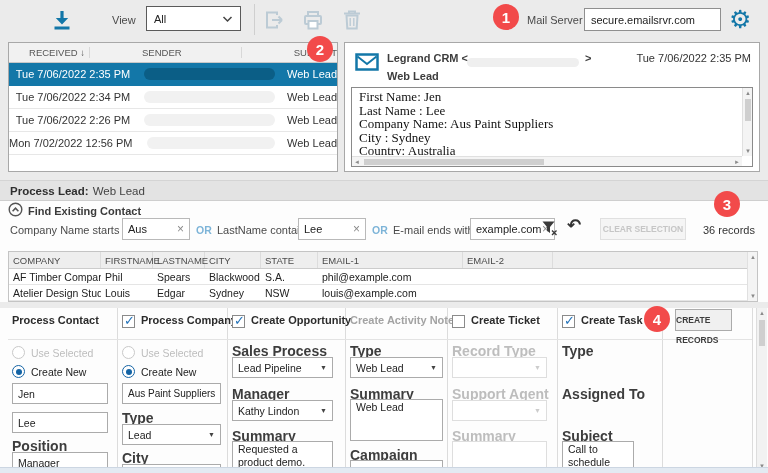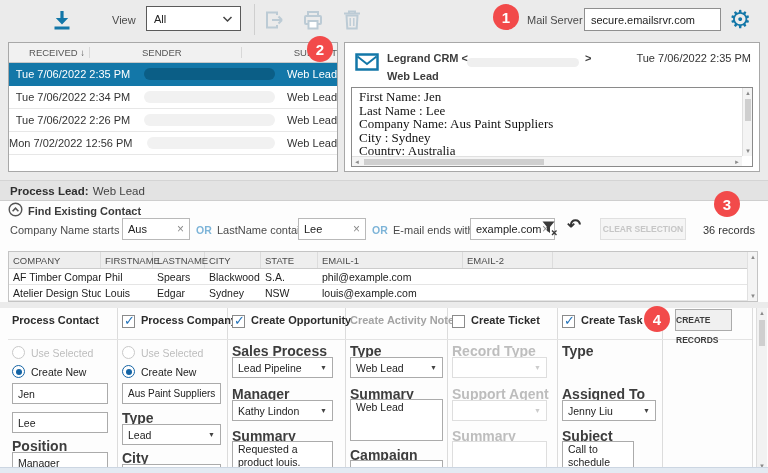--- a/index.html
+++ b/index.html
@@ -394,21 +394,21 @@
   <div class="dd" style="left:232px;top:357px;width:101px;">
     <span>Lead Pipeline</span>
       <span class="arr">▼</span>
   </div>
   <span class="plabel" style="left:232px;top:386px;">Manager</span>
   <div class="dd" style="left:232px;top:400px;width:101px;">
     <span>Kathy Lindon</span>
       <span class="arr">▼</span>
   </div>
   <span class="plabel" style="left:232px;top:428px;">Summary</span>
-  <div class="tarea" style="left:232px;top:441px;width:101px;height:32px;">Requested a product louis.</div>
+  <div class="tarea" style="left:232px;top:441px;width:101px;height:32px;">Requested a product demo.</div>
 
   <span class="plabel" style="left:350px;top:343px;">Type</span>
   <div class="dd" style="left:350px;top:357px;width:93px;">
     <span>Web Lead</span>
       <span class="arr">▼</span>
   </div>
   <span class="plabel" style="left:350px;top:386px;">Summary</span>
   <div class="tarea" style="left:350px;top:399px;width:93px;height:42px;">Web Lead</div>
   <span class="plabel" style="left:350px;top:447px;">Campaign</span>
   <div class="dd" style="left:350px;top:460px;width:93px;">
@@ -424,24 +424,20 @@
   <span class="plabel dim" style="left:452px;top:386px;">Support Agent</span>
   <div class="dd dis" style="left:452px;top:400px;width:95px;">
     <span></span>
       <span class="arr">▼</span>
   </div>
   <span class="plabel dim" style="left:452px;top:428px;">Summary</span>
   <div class="tarea dis" style="left:452px;top:441px;width:95px;height:32px;"></div>
 
   <span class="plabel" style="left:562px;top:343px;">Type</span>
   <span class="plabel" style="left:562px;top:386px;">Assigned To</span>
-  <div class="dd" style="left:562px;top:400px;width:94px;">
-    <span>Jenny Liu</span>
-      <span class="arr">▼</span>
-  </div>
   <span class="plabel" style="left:562px;top:428px;">Subject</span>
   <div class="tarea" style="left:562px;top:441px;width:72px;height:32px;">Call to schedule product demo.</div>
 
   <div class="panels-scroll">
     <span class="sb-arrow" style="top:0;">▲</span>
     <div class="sb-thumb" style="left:2px;top:12px;width:6px;height:26px;"></div>
     <span class="sb-arrow" style="bottom:2px;">▼</span>
   </div>
   <div class="bottom-strip"></div>
 

